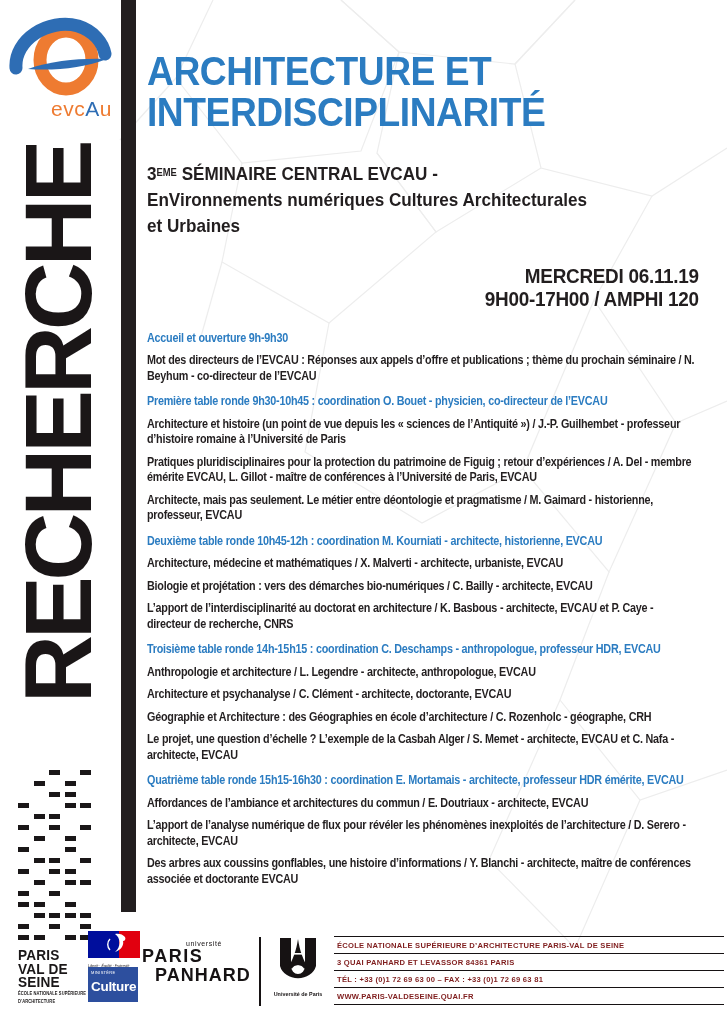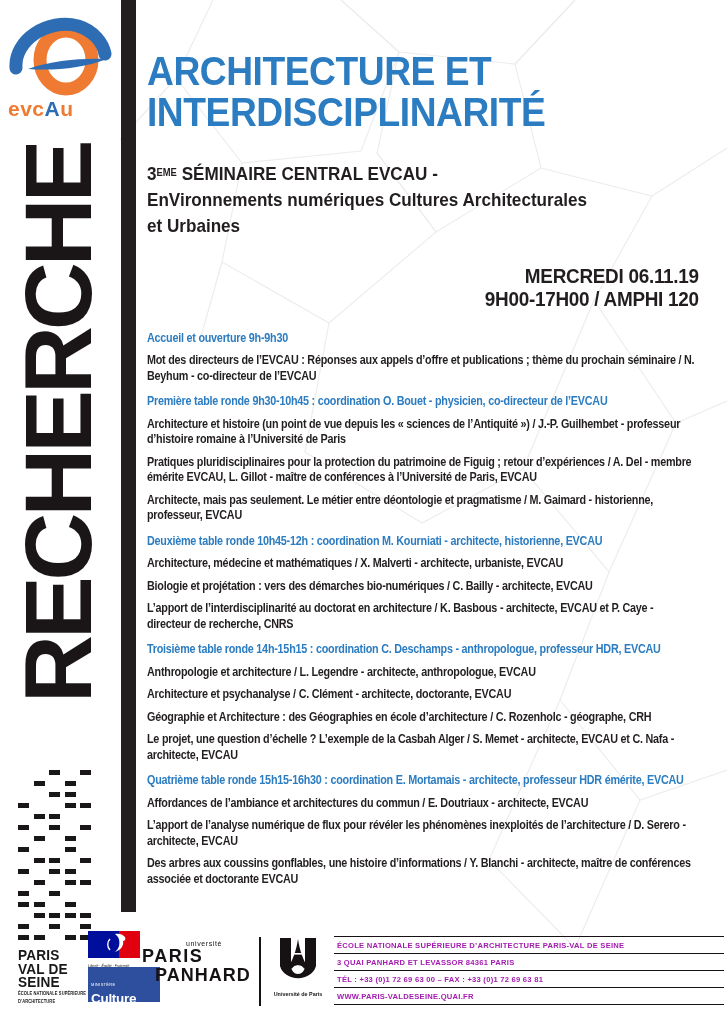--- a/index.html
+++ b/index.html
@@ -12,22 +12,22 @@
 
   
   .cx80 { transform:scaleX(0.80); transform-origin:0 0; width:125%; }
   .cx88 { transform:scaleX(0.88); transform-origin:0 0; width:113.6%; }
   .cx90 { transform:scaleX(0.90); transform-origin:0 0; width:111.2%; }
   .cx93 { transform:scaleX(0.93); transform-origin:0 0; width:107.5%; }
   .cxr  { transform:scaleX(0.90); transform-origin:100% 0; width:111.2%; margin-left:-11.2%; }
 
   
   .logo-svg { position:absolute; left:8px; top:16px; }
-  .logo-word { position:absolute; left:8px; top:97px; width:104px; text-align:left;
-    font-size:21px; font-weight:bold; letter-spacing:0.5px; }
+  .logo-word { position:absolute; left:8px; top:97px; width:104px; text-align:right;
+    font-size:21px; font-weight:normal; letter-spacing:0.5px; }
   .logo-word .orange { color:#ee7b31; } .logo-word .blue { color:#2e6db4; }
   .recherche {
     position:absolute; left:12px; top:703px; transform:rotate(-90deg); transform-origin:0 0;
     font-size:94px; line-height:1; font-weight:bold; letter-spacing:-4px; color:#1a1617;
     white-space:nowrap;
   }
   .black-bar { position:absolute; left:121px; top:0; width:15px; height:912px; background:#221e1f; }
 
   
   .main { position:absolute; left:147px; top:24px; width:552px; }
@@ -49,36 +49,36 @@
   .dash.empty { background:transparent; }
 
   .pvs { position:absolute; left:18px; top:948px; color:#1a1718; font-weight:bold; }
   .pvs .big { font-size:15.5px; line-height:13.5px; letter-spacing:0.2px; }
   .pvs .small { font-size:4.6px; line-height:5.2px; margin-top:2.5px; letter-spacing:0.1px; }
 
   .rf { position:absolute; left:88px; top:931px; width:52px; color:#1a1718; }
   .rf .motto { font-size:3.4px; font-style:italic; margin-top:1.5px; }
   .rf .rep { font-size:4.3px; font-weight:bold; letter-spacing:0.2px; }
 
-  .culture { position:absolute; left:88px; top:967px; width:72px; height:35px;
-    background:#2d4f9e; color:#fff; padding:15px 3px; box-sizing:border-box; }
+  .culture { position:absolute; left:88px; top:967px; width:50px; height:35px;
+    background:#2d4f9e; color:#fff; padding:3px 3px; box-sizing:border-box; }
   .culture .min { font-size:4px; letter-spacing:0.3px; }
   .culture .word { font-size:13.5px; font-weight:bold; margin-top:4px; letter-spacing:-0.3px; }
 
   .diderot { position:absolute; left:142px; top:940px; color:#161213; }
   .diderot .u { font-size:7px; margin-left:44px; letter-spacing:0.6px; }
   .diderot .l1 { font-size:18px; font-weight:bold; letter-spacing:1.5px; line-height:19px; }
   .diderot .l2 { font-size:18px; font-weight:bold; margin-left:13px; letter-spacing:1px; line-height:19px; }
 
   .fdivider { position:absolute; left:259px; top:937px; width:2px; height:69px; background:#161213; }
 
   .udp { position:absolute; left:270px; top:936px; width:56px; text-align:center; color:#161213; }
   .udp .cap { font-size:5.4px; font-weight:bold; margin-top:1px; }
 
-  .contact { position:absolute; left:334px; top:936px; width:390px; color:#a21caf;
+  .contact { position:absolute; left:334px; top:936px; width:390px; color:#7f1d1d;
     border-bottom:1.6px solid #161213; }
   .contact .row { border-top:1.6px solid #161213; font-size:7.6px; font-weight:bold;
     letter-spacing:0.25px; padding:3.5px 0 3.5px 3px; }
 </style>
 </head>
 <body>
 
 <div class="page">
 
   <svg class="voronoi" width="727" height="1026" viewBox="0 0 727 1026" fill="none" stroke="#ededed" stroke-width="1.2">

